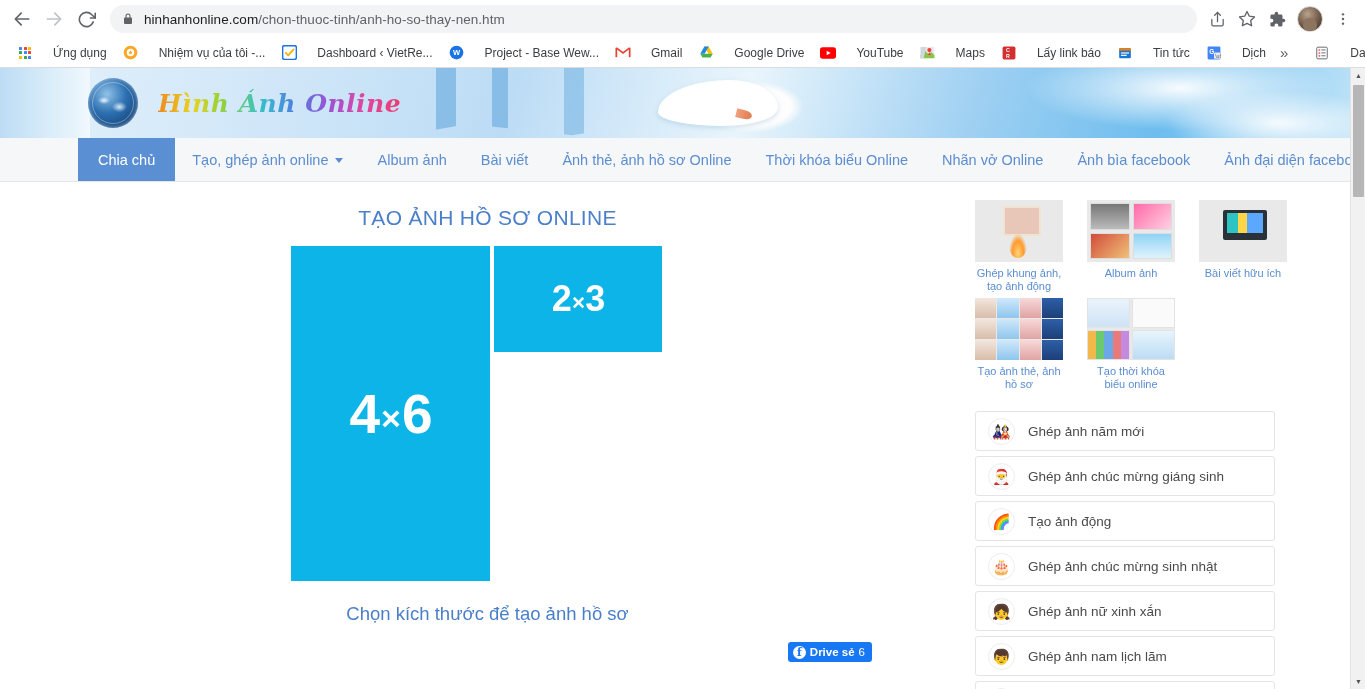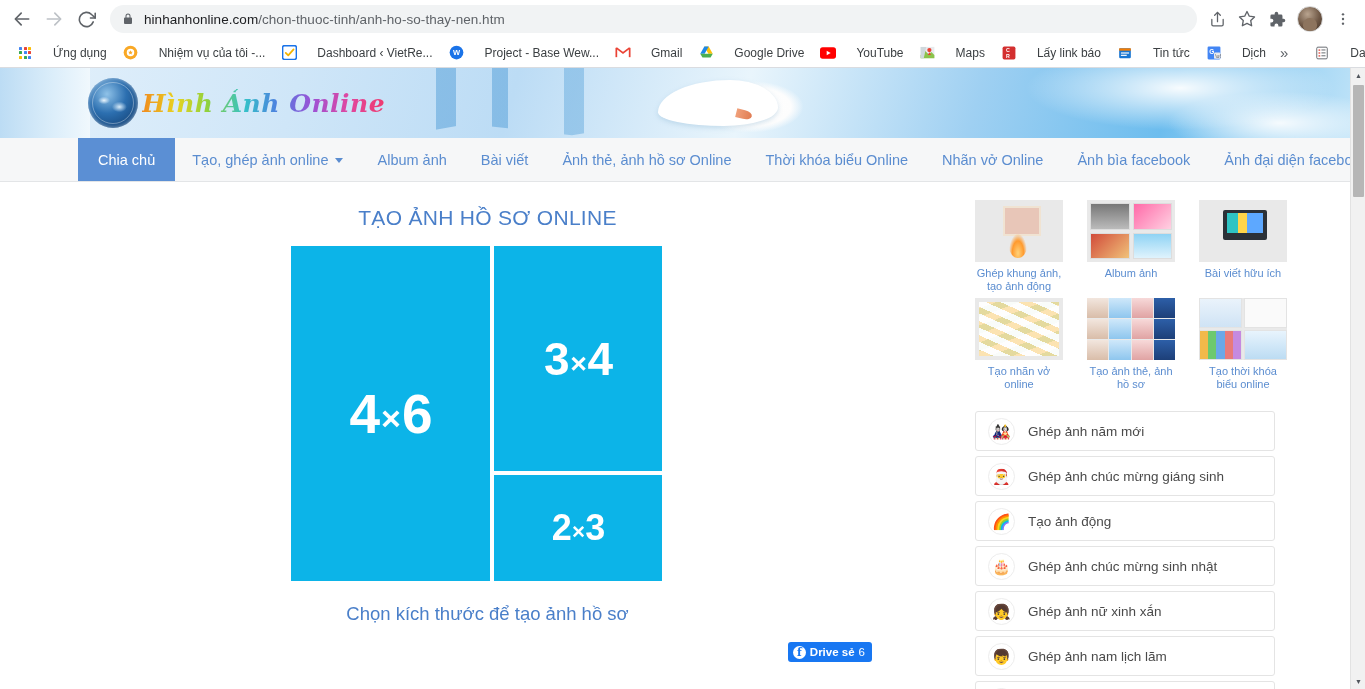--- a/index.html
+++ b/index.html
@@ -113,21 +113,21 @@
   .banner .dove::after{
     content:''; position:absolute; left:96px; top:48px; width:16px; height:9px;
     background: linear-gradient(90deg,#f0a07a,#e07c52); border-radius: 0 50% 50% 0;
     transform: rotate(14deg);
   }
   .banner .leftcloud{
     position:absolute; left:0; top:0; width:90px; height:70px;
     background: linear-gradient(90deg,#bcdcf4 0%,#dceefa 60%, #f0f8fd 100%);
   }
 
-  .logo-wrap { position:absolute; left:88px; top:10px; display:flex; align-items:center; gap:4px; }
+  .logo-wrap { position:absolute; left:88px; top:10px; display:flex; align-items:center; gap:20px; }
   .logo-globe {
     width:50px; height:50px; border-radius:50%;
     background: radial-gradient(circle at 38% 32%, #8fc2e8 0%, #2c6fb0 42%, #17497f 78%, #0f3865 100%);
     position:relative; box-shadow: inset 0 0 4px rgba(255,255,255,.6);
   }
   .logo-globe::before{
     content:''; position:absolute; left:9px; top:12px; width:32px; height:26px;
     background:
       radial-gradient(ellipse 8px 5px at 22% 40%, #e9f4fc 0%, rgba(233,244,252,0) 75%),
       radial-gradient(ellipse 10px 7px at 70% 65%, #d7ebf9 0%, rgba(215,235,249,0) 75%);
@@ -521,23 +521,20 @@
 
       <div class="main-col">
         <div class="page-title">TẠO ẢNH HỒ SƠ ONLINE</div>
 
         <div class="sizes-wrap">
           <div class="sizes">
             <div class="size-box size-46">
               <span><span>4</span><span class="x">×</span><span>6</span></span>
             </div>
             <div class="size-right">
-              <div class="size-box size-34">
-                <span><span>3</span><span class="x">×</span><span>4</span></span>
-              </div>
               <div class="size-box size-23">
                 <span><span>2</span><span class="x">×</span><span>3</span></span>
               </div>
             </div>
           </div>
           <div class="sizes-caption">Chọn kích thước để tạo ảnh hồ sơ</div>
         </div>
 
         <div class="fb-share">
           <span class="fbi">f</span>
@@ -561,24 +558,20 @@
                   <i></i>
                   <i></i>
                 </div>
             <div class="lbl">Album ảnh</div>
           </div>
           <div class="thumb">
             <div class="img tn3"></div>
             <div class="lbl">Bài viết hữu ích</div>
           </div>
           <div class="thumb">
-            <div class="img tn4"></div>
-            <div class="lbl">Tạo nhãn vở online</div>
-          </div>
-          <div class="thumb">
             <div class="img tn5">
                   <i></i>
                   <i></i>
                   <i></i>
                   <i></i>
                   <i></i>
                   <i></i>
                   <i></i>
                   <i></i>
                   <i></i>

